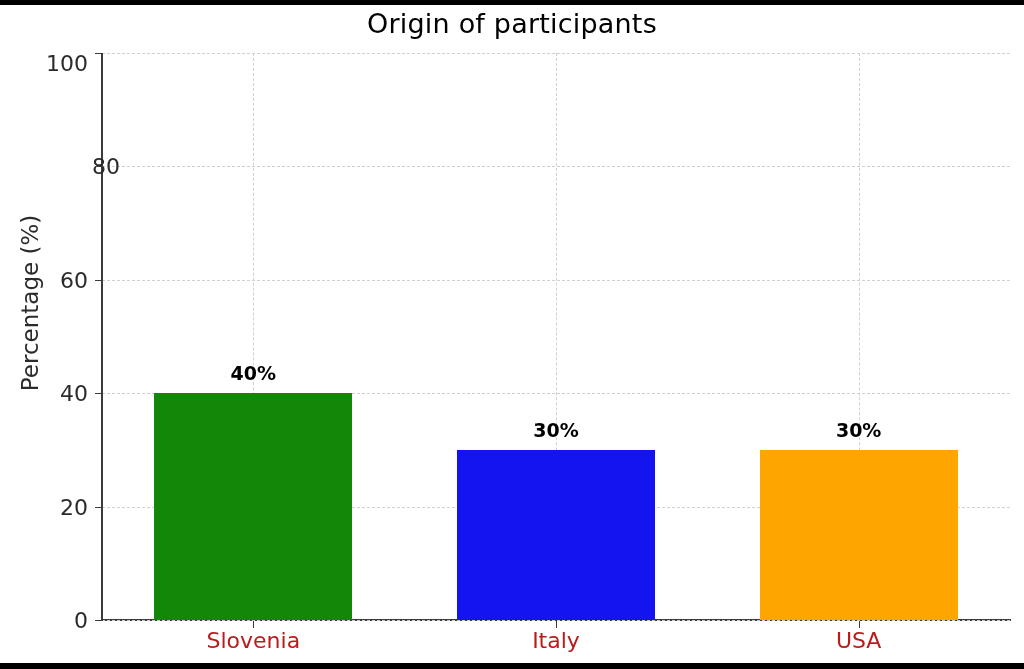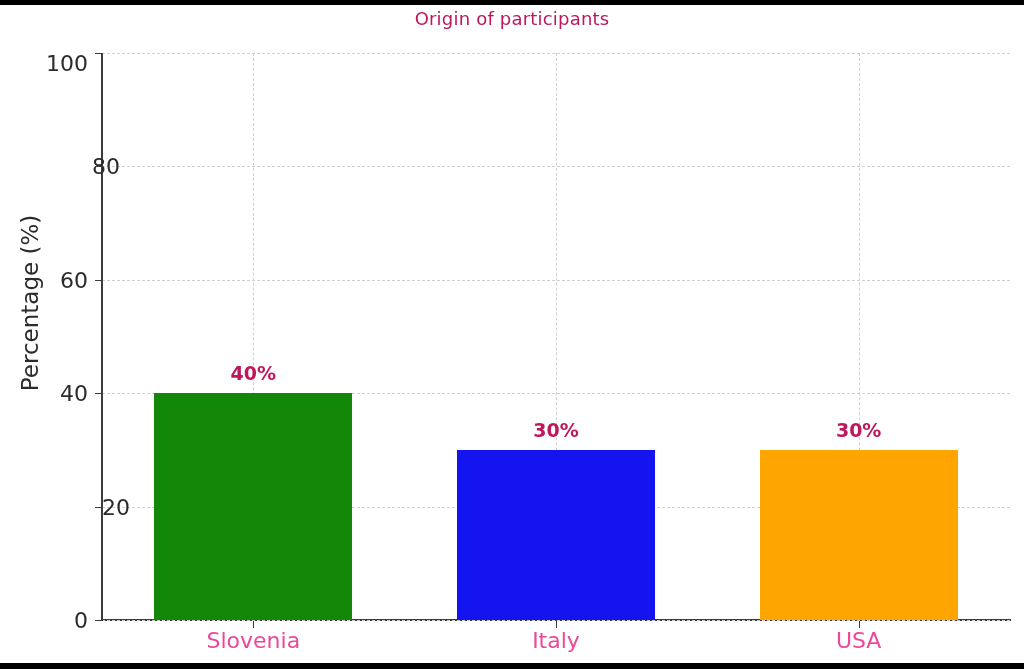--- a/index.html
+++ b/index.html
@@ -39,23 +39,23 @@
     height: 6px;
     background: #000000;
   }
 
   .chart-title {
     position: absolute;
     left: 0;
     top: 8px;
     width: 1024px;
     text-align: center;
-    font-size: 18px;
+    font-size: 27px;
     font-weight: 400;
-    color: #be185d;
+    color: #000000;
     letter-spacing: 0.2px;
     font-family: "DejaVu Sans", sans-serif;
   }
 
   
   .plot-area {
     position: absolute;
     left: 102px;
     top: 53px;
     width: 908px;
@@ -126,30 +126,30 @@
   .bar {
     position: absolute;
     bottom: 0;
   }
 
   .bar-value {
     position: absolute;
     text-align: center;
     font-size: 19px;
     font-weight: bold;
-    color: #be185d;
+    color: #000000;
     font-family: "DejaVu Sans", sans-serif;
   }
 
   .xtick-label {
     position: absolute;
     top: 628px;
     text-align: center;
     font-size: 22px;
-    color: #ec4899;
+    color: #b91c1c;
     font-family: "DejaVu Sans", sans-serif;
   }
   .xtick-mark {
     position: absolute;
     top: 621px;
     width: 1px;
     height: 7px;
     background: #3b3b3b;
   }
 </style>
@@ -182,21 +182,21 @@
     <div id="bars">
         <div class="bar" style="left: 52.21px; width: 198.247px; height: 226.8px; background: rgb(19, 136, 8);"></div>
         <div class="bar" style="left: 354.877px; width: 198.247px; height: 170.1px; background: rgb(20, 20, 240);"></div>
         <div class="bar" style="left: 657.543px; width: 198.247px; height: 170.1px; background: rgb(255, 165, 0);"></div>
       </div>
   </div>
 
   <div id="yticks">
       <div class="ytick-wrap" style="top: 620px;">0</div>
       <div class="ytick-mark" style="top: 620px;"></div>
-      <div class="ytick-wrap" style="top: 506.6px; padding-left: 42px;">20</div>
+      <div class="ytick-wrap" style="top: 506.6px;">20</div>
       <div class="ytick-mark" style="top: 506.6px;"></div>
       <div class="ytick-wrap" style="top: 393.2px;">40</div>
       <div class="ytick-mark" style="top: 393.2px;"></div>
       <div class="ytick-wrap" style="top: 279.8px; text-align: right;">60</div>
       <div class="ytick-mark" style="top: 279.8px;"></div>
       <div class="ytick-wrap" style="top: 166.4px; margin-left: 32px;">80</div>
       <div class="ytick-mark" style="top: 166.4px;"></div>
       <div class="ytick-wrap" style="top: 63px;">100</div>
       <div class="ytick-mark" style="top: 53px;"></div>
     </div>

